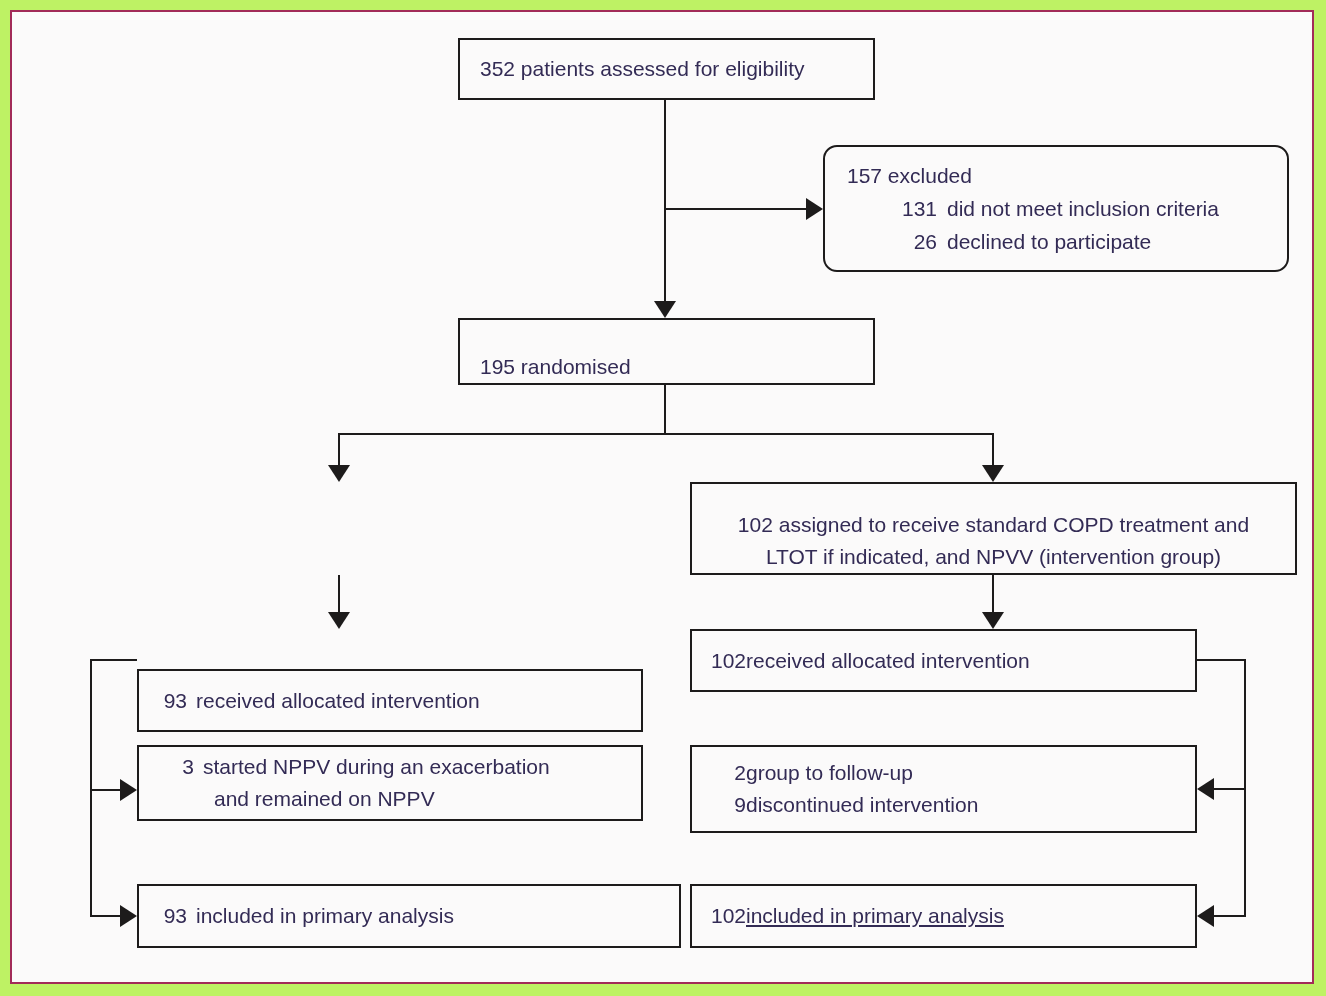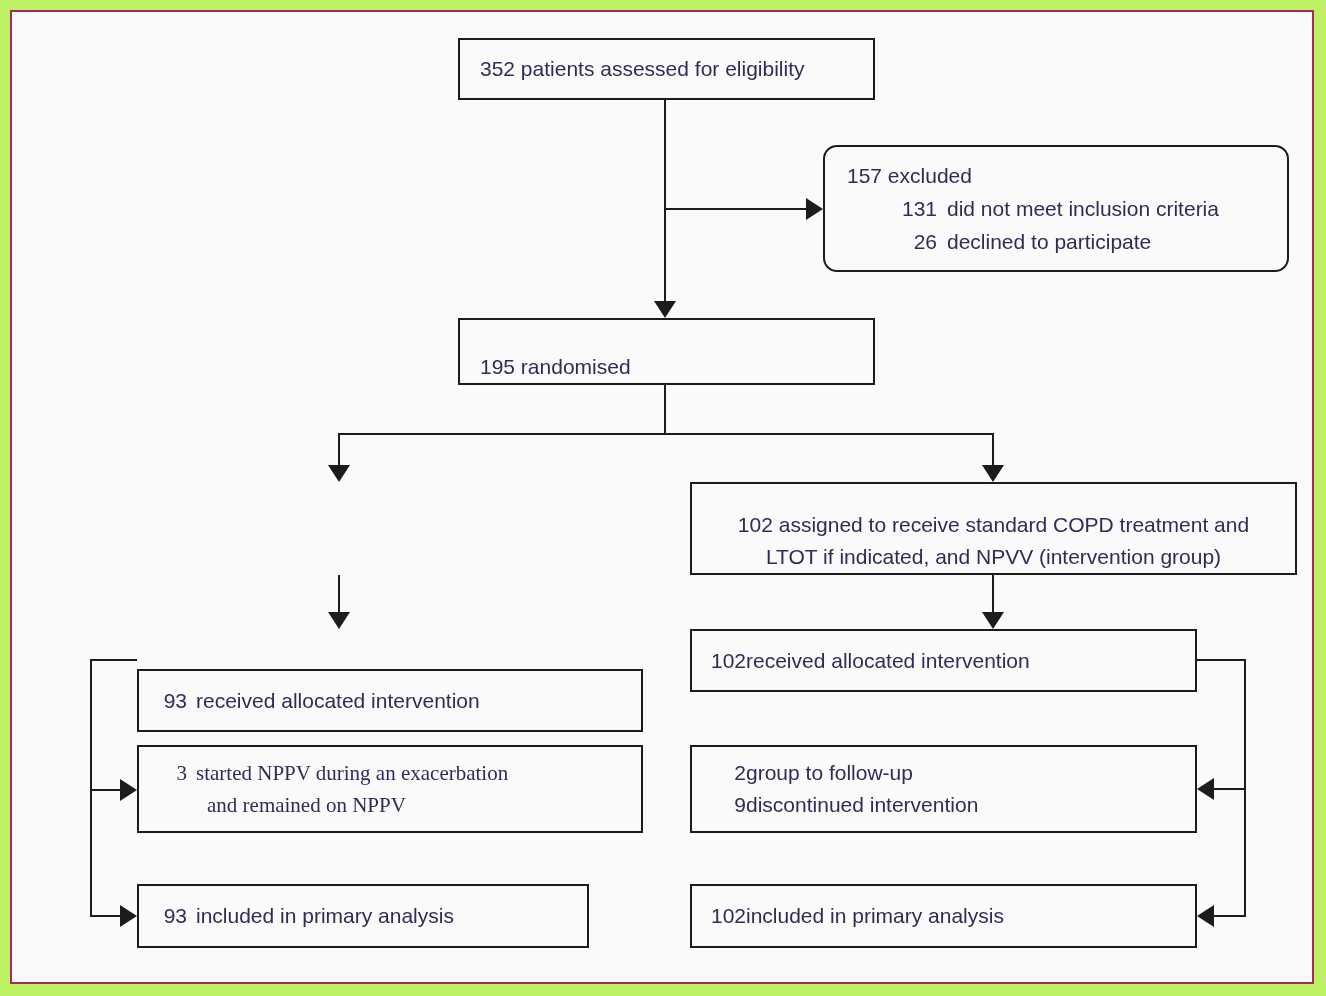--- a/index.html
+++ b/index.html
@@ -78,43 +78,43 @@
       <span class="num num-l">93</span><span>received allocated intervention</span>
     </div>
   </div>
 
   <div class="box" style="left:690px; top:629px; width:507px; height:63px; padding-left:12px;">
     <div class="row">
       <span class="num num-r">102</span><span>received allocated intervention</span>
     </div>
   </div>
 
-  <div class="box" style="left:137px; top:745px; width:506px; height:88px; padding-left:8px;font-family:Liberation Serif, serif;">
+  <div class="box" style="left:137px; top:745px; width:506px; height:76px; padding-left:15px;">
     <div class="row">
       <span class="num num-l">3</span><span>started NPPV during an exacerbation</span>
     </div>
     <div class="row" style="margin-left:60px;">and remained on NPPV</div>
   </div>
 
   <div class="box" style="left:690px; top:745px; width:507px; height:88px; padding-left:12px;">
     <div class="row">
       <span class="num num-r">2</span><span>group to follow-up</span>
     </div>
     <div class="row">
       <span class="num num-r">9</span><span>discontinued intervention</span>
     </div>
   </div>
 
-  <div class="box" style="left:137px; top:884px; width:452px; height:64px; padding-left:8px;">
+  <div class="box" style="left:137px; top:884px; width:544px; height:64px; padding-left:8px;">
     <div class="row">
       <span class="num num-l">93</span><span>included in primary analysis</span>
     </div>
   </div>
 
-  <div class="box" style="left:690px; top:884px; width:507px; height:64px; padding-left:12px;">
+  <div class="box" style="left:690px; top:884px; width:507px; height:64px; padding-left:12px;text-decoration:underline;">
     <div class="row">
       <span class="num num-r">102</span><span>included in primary analysis</span>
     </div>
   </div>
 
   <div class="v" style="left:664px; top:100px; height:204px;"></div>
   <div class="a-down" style="left:654px; top:301px;"></div>
 
   <div class="h" style="left:664px; top:208px; width:145px;"></div>
   <div class="a-right" style="left:806px; top:198px;"></div>

